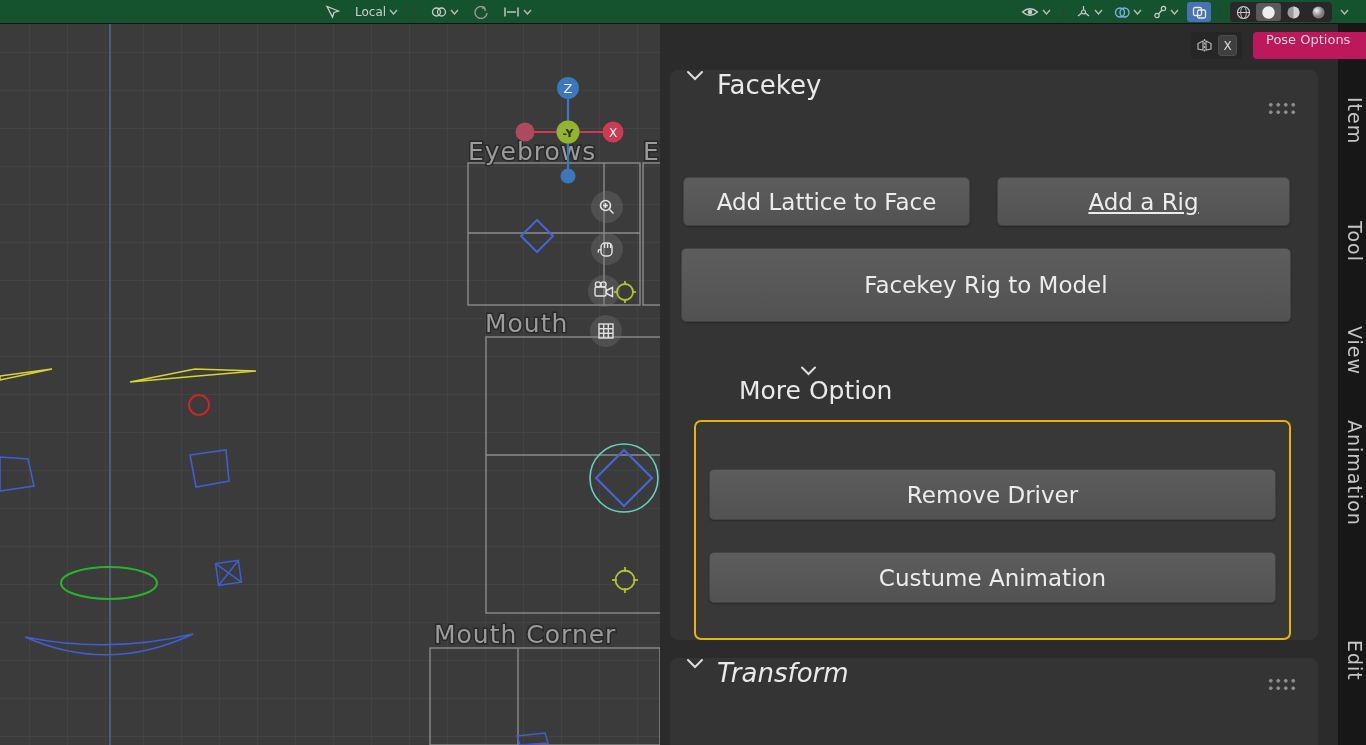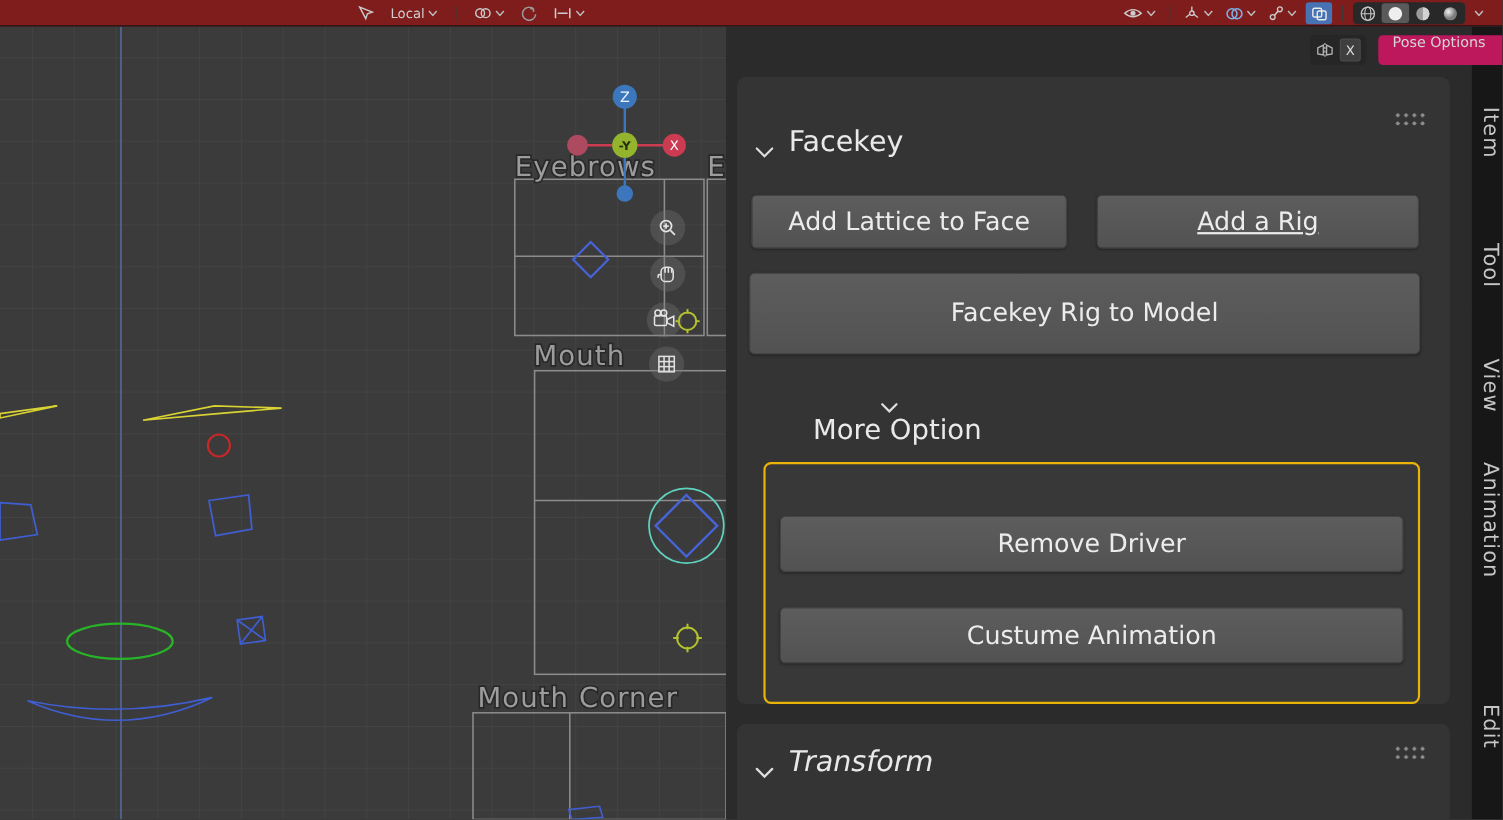--- a/index.html
+++ b/index.html
@@ -2,21 +2,21 @@
 <html><head>
 <meta charset="utf-8">
 <style>
   * { margin:0; padding:0; box-sizing:border-box; }
   html,body { width:1366px; height:745px; overflow:hidden; background:#3a3a3a;
               font-family:"DejaVu Sans","Liberation Sans",sans-serif; }
   .stage { position:relative; width:1366px; height:745px; }
 
   
   .topbar { position:absolute; left:0; top:0; width:1366px; height:24px;
-            background:#7f1d1d; border-bottom:1px solid #141414;
+            background:#14532d; border-bottom:1px solid #141414;
             display:flex; align-items:center; z-index:40; }
   .tb-left { position:absolute; left:322px; top:0; height:24px; display:flex; align-items:center; gap:9px; }
   .tb-right { position:absolute; right:14px; top:0; height:24px; display:flex; align-items:center; gap:5px; }
   .tb-item { display:flex; align-items:center; gap:3px; color:#cfcfcf; font-size:12px; height:20px;
              padding:0 3px; border-radius:3px; }
   .tb-sep { width:1px; height:14px; background:#3a3a3a; margin:0 4px; }
   .xray-chip { background:#4772b3; border-radius:3px; height:20px; width:24px;
                display:flex; align-items:center; justify-content:center; }
   .shade-group { display:flex; align-items:center; background:#282828; border-radius:4px; height:20px; padding:0 1px; }
   .shade-cell { width:25px; height:18px; display:flex; align-items:center; justify-content:center; border-radius:3px; }
@@ -42,21 +42,21 @@
                background:#be185d; border-radius:4px 0 0 4px; display:flex; 
                padding:0 13px; color:#d6d6d6; font-size:13px; }
 
   
   .nregion { position:absolute; left:660px; top:24px; width:678px; height:721px;
              background:#2b2b2b; z-index:20; }
   .panelblock { position:absolute; left:10px; width:648px; background:#343434;
                 border-radius:8px; }
   .pb-facekey { top:46px; height:570px; }
   .pb-transform { top:634px; height:87px; border-radius:8px 8px 0 0; }
-  .panel-header { display:flex; align-items:flex-end; padding-left:16px; position:relative; }
+  .panel-header { display:flex; align-items:flex-start; padding-left:16px; position:relative; }
   .pb-facekey .panel-header { height:74px; }
   .pb-transform .panel-header { height:50px;font-style:italic; }
   .panel-title { color:#e9e9e9; font-size:26px; margin-left:13px; }
   .dots { position:absolute; right:22px; width:30px; height:14px;
           background-image:radial-gradient(circle,#8f8f8f 1.6px,transparent 1.9px);
           background-size:7.5px 7.5px; background-position:1px 1px; }
   .pb-facekey .dots { top:30px; } .pb-transform .dots { top:18px; }
 
   .btn { background:linear-gradient(#5d5d5d,#525252); border:1px solid #444;
          border-radius:5px; color:#ececec; font-size:23px;

